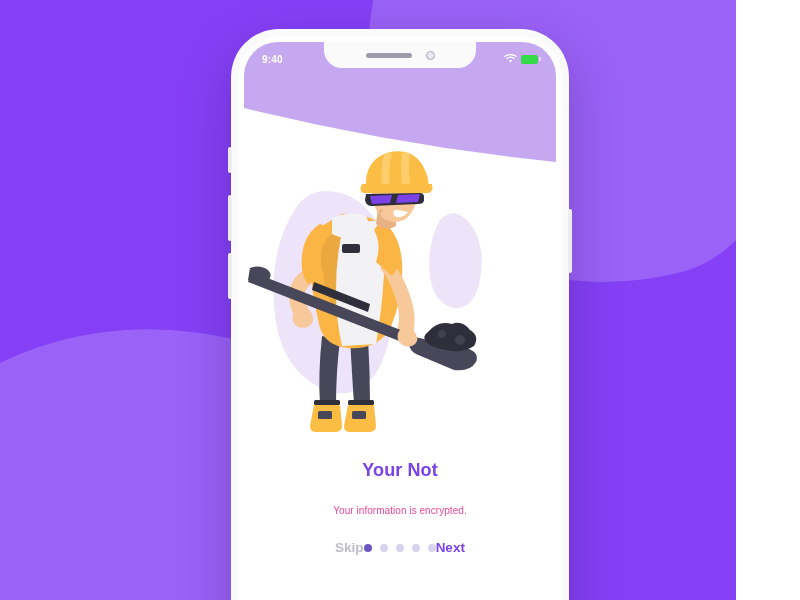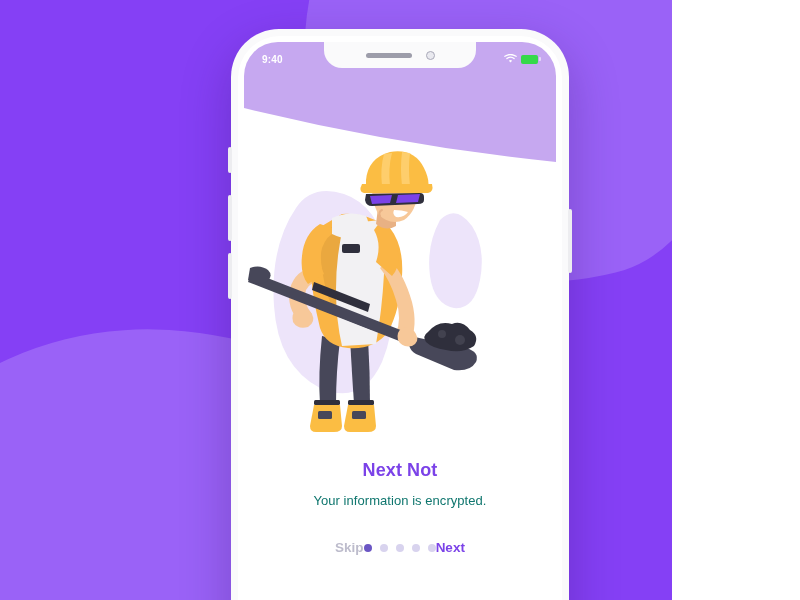--- a/index.html
+++ b/index.html
@@ -7,21 +7,21 @@
   html, body {
     width: 800px;
     height: 600px;
     overflow: hidden;
     font-family: "Liberation Sans", sans-serif;
   }
 
   
   #scene {
     position: relative;
-    width: 672px;
+    width: 736px;
     height: 600px;
     background: #8540F5;
     overflow: hidden;
     padding-left: 25px;
   }
 
   .bg-blob {
     position: absolute;
     background: #9A62F7;
   }
@@ -187,23 +187,23 @@
     width: 312px;
     text-align: center;
   }
   #headline {
     font-size: 18px;
     font-weight: bold;
     color: #7B42E8;
     letter-spacing: 0.1px;
   }
   #subhead {
-    margin-top: 12px;
-    font-size: 13px;
-    color: #0f766e;
+    margin-top: 24px;
+    font-size: 10px;
+    color: #ec4899;
     letter-spacing: 0.05px;
   }
 
   
   #bottom-nav {
     position: absolute;
     left: 0;
     top: 498px;
     width: 312px;
     padding: 0 24px;
@@ -346,21 +346,21 @@
         <path d="M184,182 Q194,170 208,174 Q218,170 226,180 Q236,186 230,196 Q218,204 202,200 Q188,198 182,192 Q178,186 184,182 Z" fill="#2F2F3C"></path>
         <circle cx="216" cy="190" r="5" fill="#42424F"></circle>
         <circle cx="198" cy="184" r="4" fill="#42424F"></circle>
 
         <path d="M158,178 Q168,176 172,184 Q176,192 168,196 Q158,198 154,190 Q152,182 158,178 Z" fill="#F7C899"></path>
 
         <path d="M52,160 Q62,156 68,164 Q72,172 64,177 Q54,180 49,172 Q47,164 52,160 Z" fill="#F7C899"></path>
       </svg>
 
       <div id="text-block">
-        <div id="headline">Next Not</div>
+        <div id="headline">Your Not</div>
         <div id="subhead">Your information is encrypted.</div>
       </div>
 
       <div id="bottom-nav">
         <button id="skip-button">Skip</button>
         <div id="pagination-dots">
             <span class="dot active" style="background: rgb(107, 86, 196);"></span>
             <span class="dot" style="background: rgb(216, 211, 238);"></span>
             <span class="dot" style="background: rgb(216, 211, 238);"></span>
             <span class="dot" style="background: rgb(216, 211, 238);"></span>

